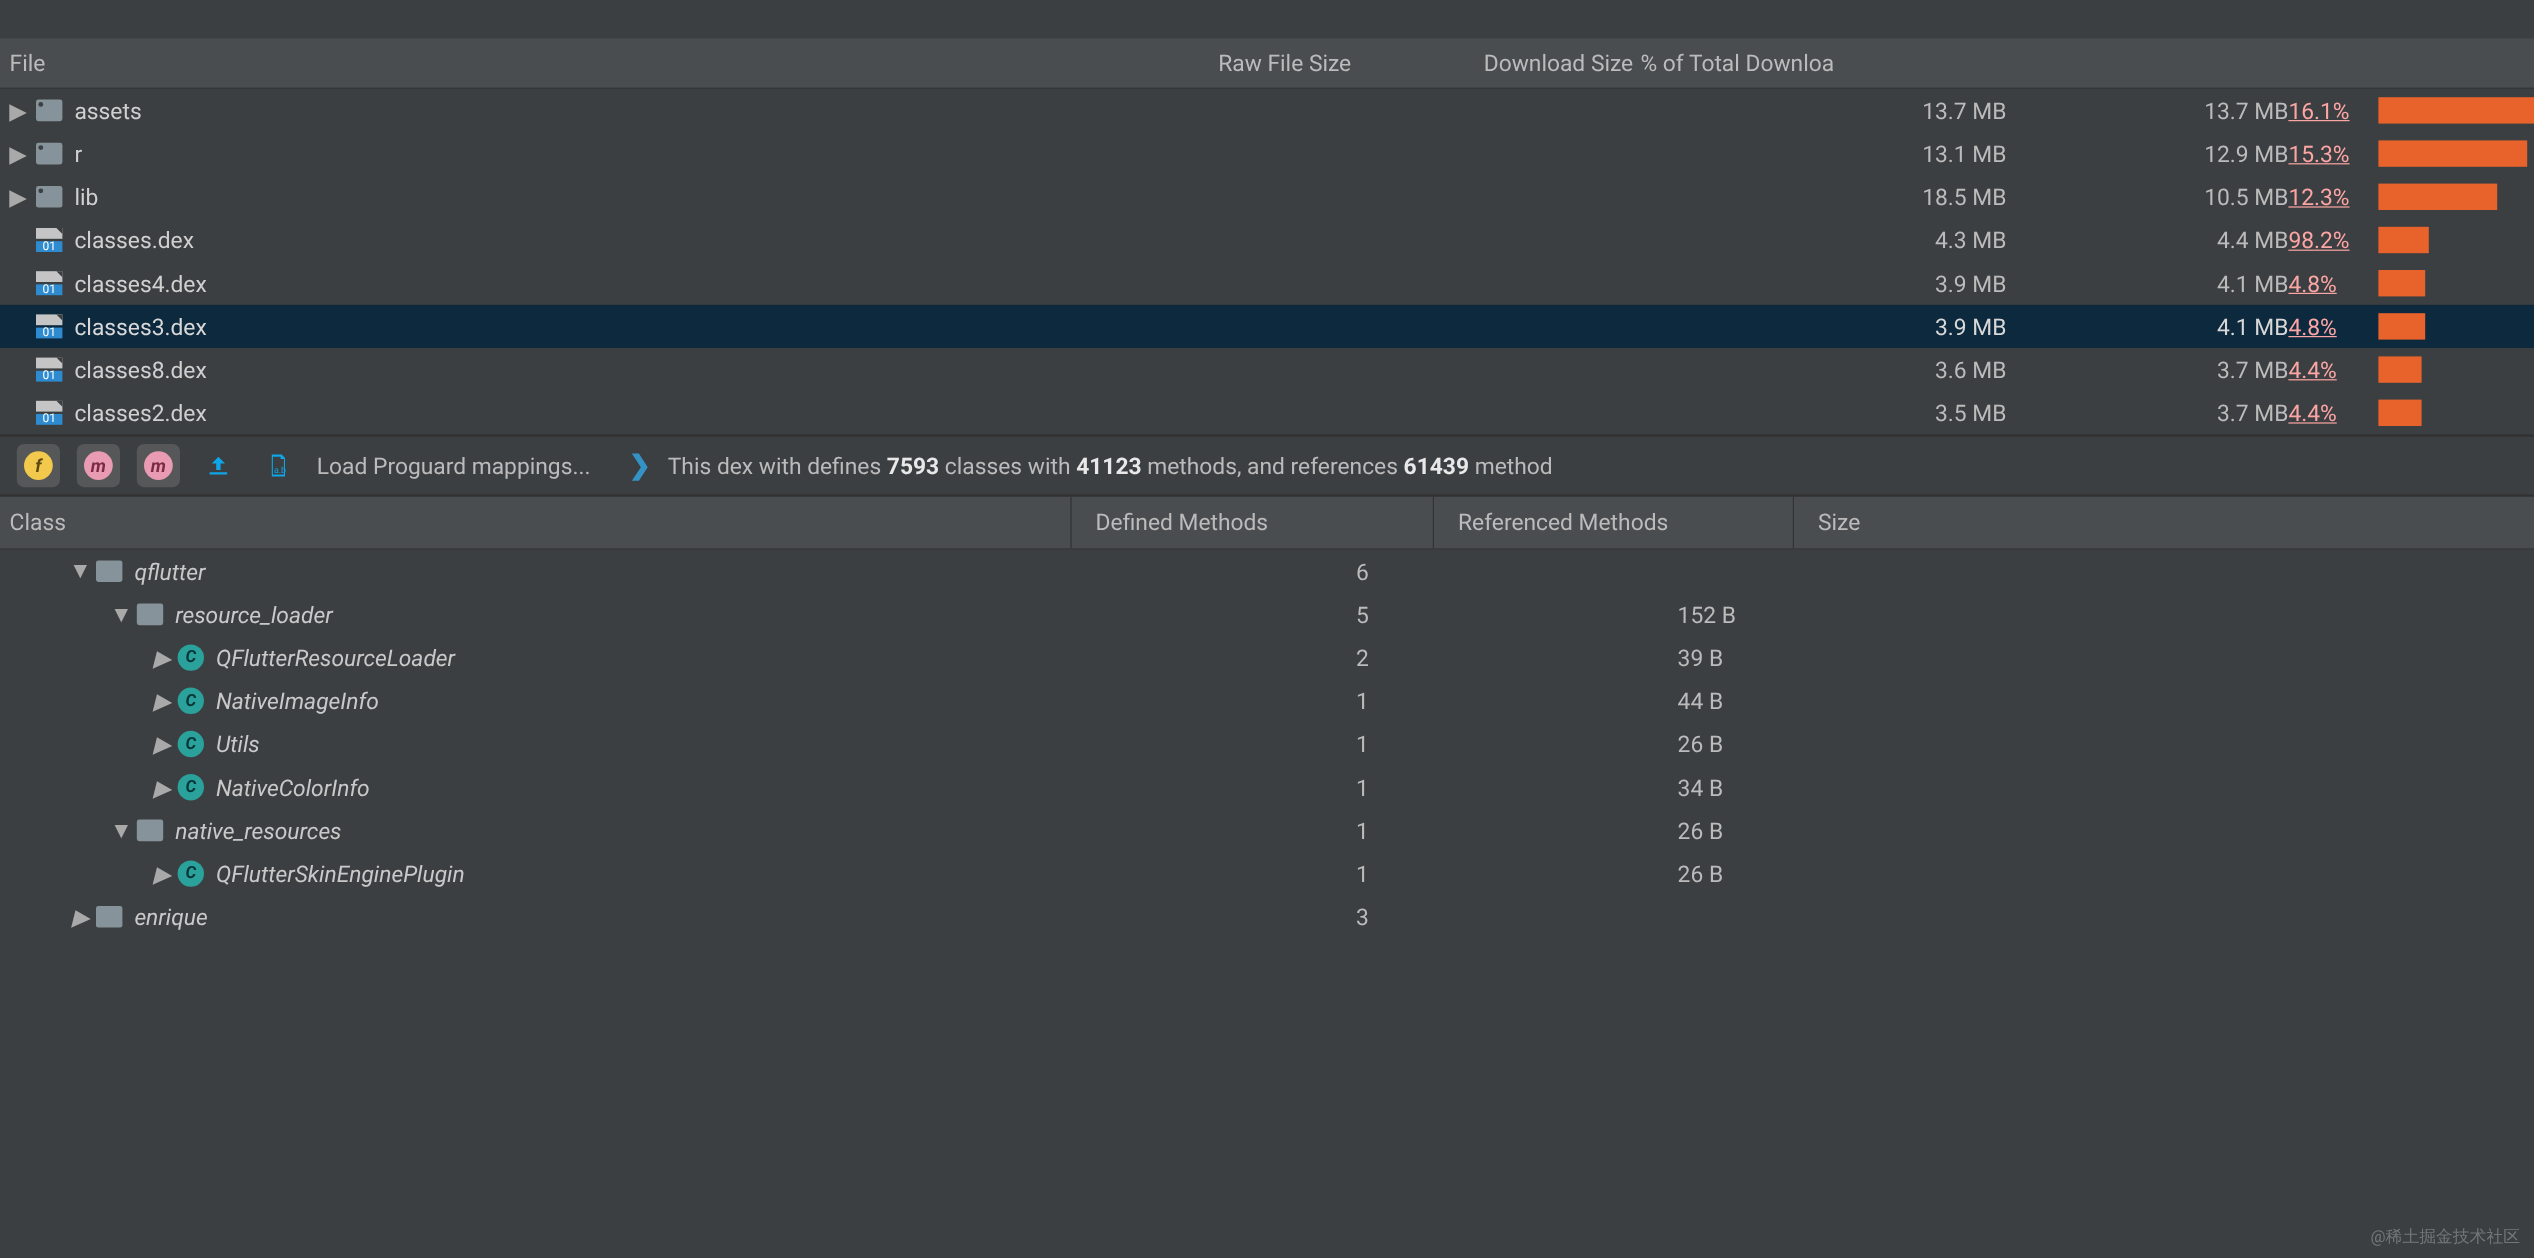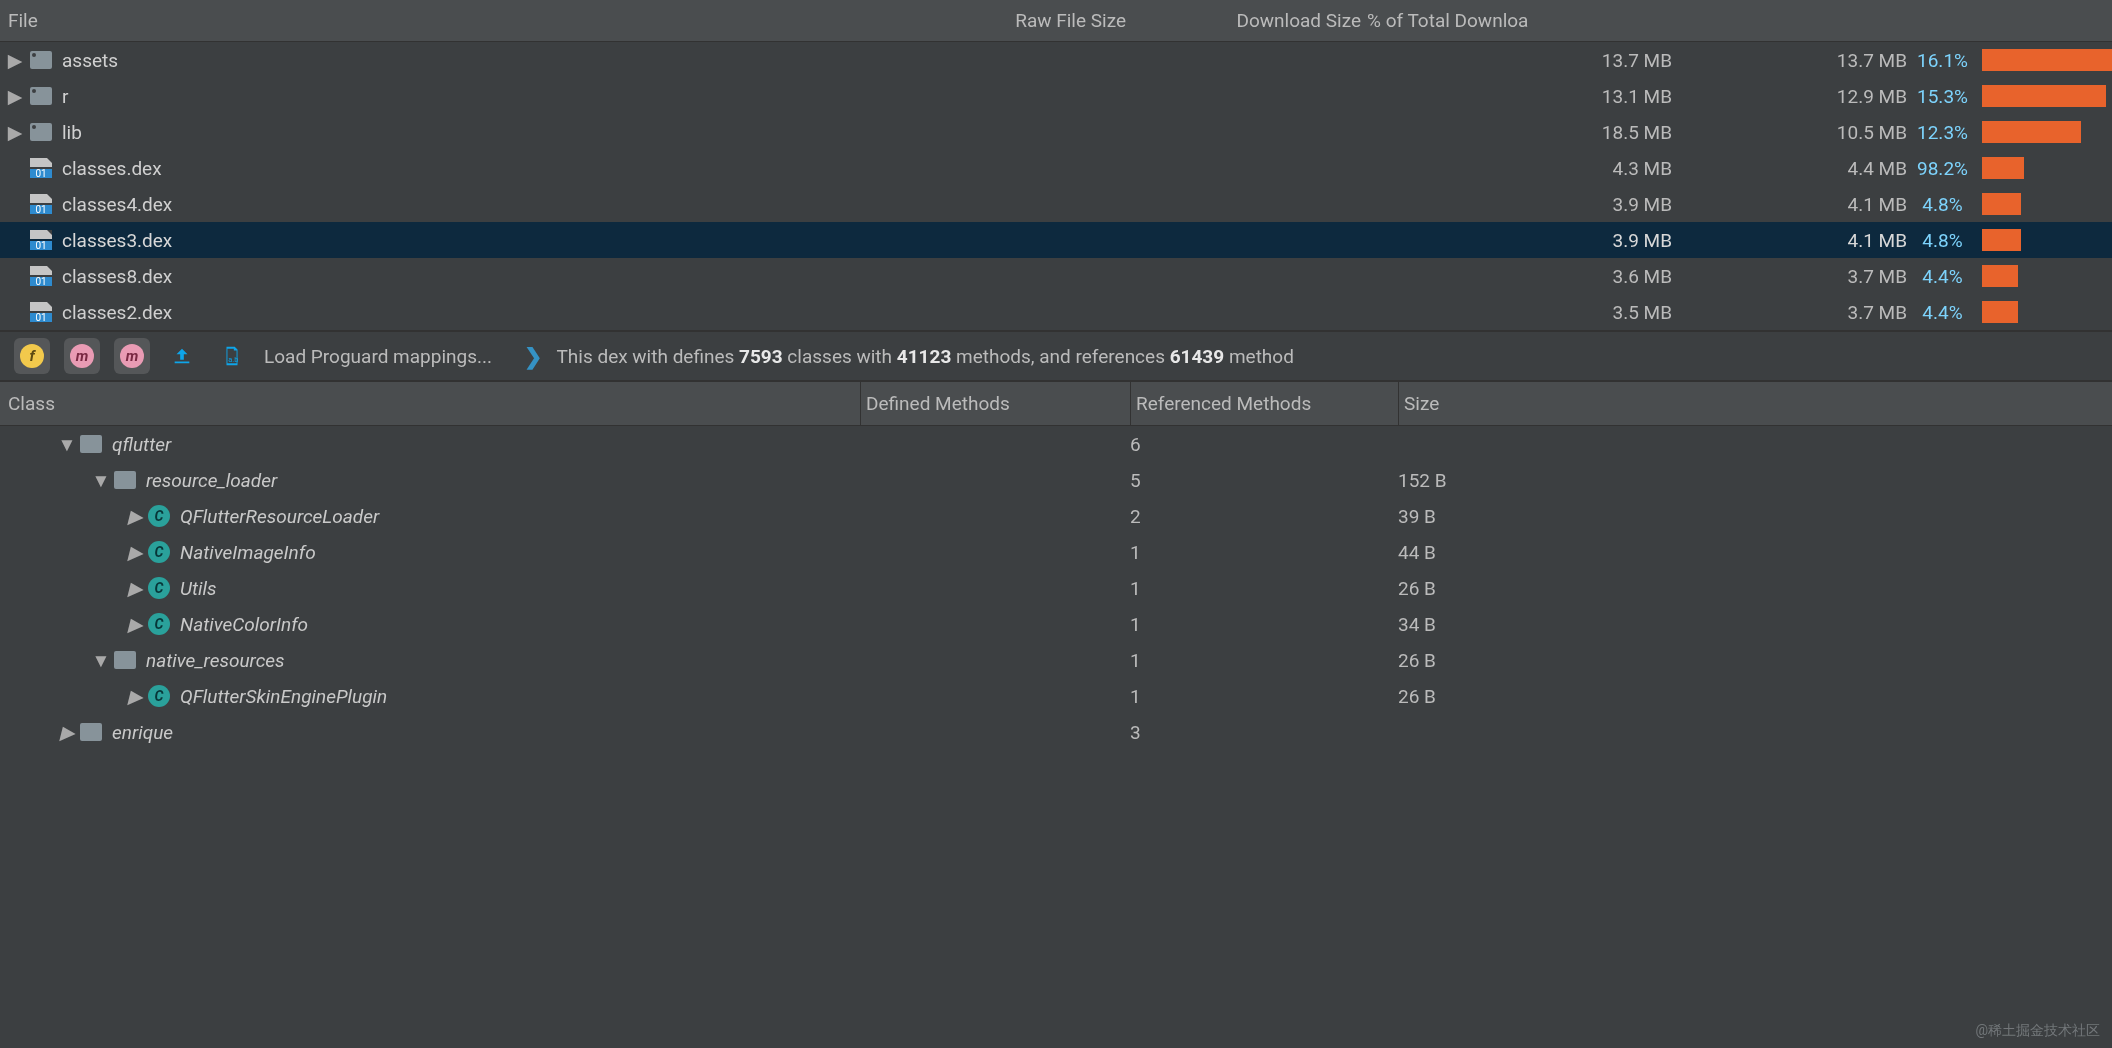--- a/index.html
+++ b/index.html
@@ -5,21 +5,21 @@
   * { box-sizing: border-box; margin: 0; padding: 0; }
   body {
     background: #3c3f41;
     color: #bbbbbb;
     font-family: -apple-system, "Segoe UI", Roboto, sans-serif;
     font-size: 19px;
     overflow: hidden;
     width: 2112px;
     height: 1048px;
   }
-  .pane-top { width: 100%; }
+  .pane-top { width: 100%; margin-top: 32px; }
   .header-row {
     display: flex;
     align-items: center;
     background: #4a4d4f;
     border-bottom: 1px solid #323232;
     height: 42px;
   }
   .col-file   { width: 900px; padding-left: 8px; }
   .col-raw    { width: 230px; text-align: right; padding-right: 4px;}
   .col-dl     { width: 235px; text-align: right; padding-right: 4px;}
@@ -46,21 +46,21 @@
   .dex-icon {
     width:22px; height:20px; margin-right:10px; flex-shrink:0;
     position:relative;
   }
   .dex-icon .top { position:absolute; left:0; top:0; width:22px; height:9px; background:#c5c5c5;}
   .dex-icon .top::after{content:"";position:absolute;right:0;top:0;border-left:5px solid transparent;border-top:5px solid #3c3f41;}
   .dex-icon .bot { position:absolute; left:0; bottom:0; width:22px; height:9px; background:#2e8bcf; color:#fff; font-size:10px; line-height:9px; text-align:center;}
   .file-name { flex:1; color:#d0d0d0; }
   .file-row .raw { width:230px; text-align:right; }
   .file-row .dl  { width:235px; text-align:right; }
-  .file-row .pct { width:75px; text-align:center; color:#7dd3fc; padding-right:4px;}
+  .file-row .pct { width:75px; text-align:left; color:#fca5a5; padding-right:4px;text-decoration:underline;}
   .file-row .bar-cell { width:130px; padding-left:0;}
   .bar-fg { height:22px; background:#e8632c; }
   .file-row.selected .raw,
   .file-row.selected .dl,
   .file-row.selected .file-name { color:#d8d8d8;}
 
   
   .toolbar {
     display:flex; align-items:center; gap:14px;
     background:#3c3f41; border-top:2px solid #323232; border-bottom:2px solid #323232;
@@ -83,21 +83,21 @@
 
   
   .class-header{
     display:flex; align-items:center; height:44px;
     background:#4a4d4f; border-bottom:1px solid #323232;
   }
   .ccol-class{width:860px; padding-left:8px;}
   .ccol-def{width:270px;}
   .ccol-ref{width:268px;}
   .ccol-size{flex:1;}
-  .ch-div{border-left:1px solid #323232; height:100%; display:flex; align-items:center; padding-left:5px;}
+  .ch-div{border-left:1px solid #323232; height:100%; display:flex; align-items:center; padding-left:20px;margin-left:32px;}
   .class-row{display:flex; align-items:center; height:36px;}
   .class-row .cname{display:flex; align-items:center; font-style:italic; color:#c9c9c9;}
   .class-row .def{width:270px;}
   .class-row .ref{width:268px;}
   .class-row .sz{flex:1;}
   .ind{display:inline-block;}
   .tri2{width:26px;display:inline-flex;justify-content:center;color:#a9a9a9;cursor:pointer;}
   .pkg-icon{width:22px;height:18px;background:#87939a;border-radius:2px;margin-right:10px;flex-shrink:0; position:relative;}
   .cls-icon{width:22px;height:22px;border-radius:50%;background:#2aa19b;color:#073638;display:flex;align-items:center;justify-content:center;font-weight:bold;font-size:14px;margin-right:10px;flex-shrink:0;}
   .watermark{position:fixed;right:12px;bottom:8px;color:#8a8f92;font-size:14px;opacity:.7;}

